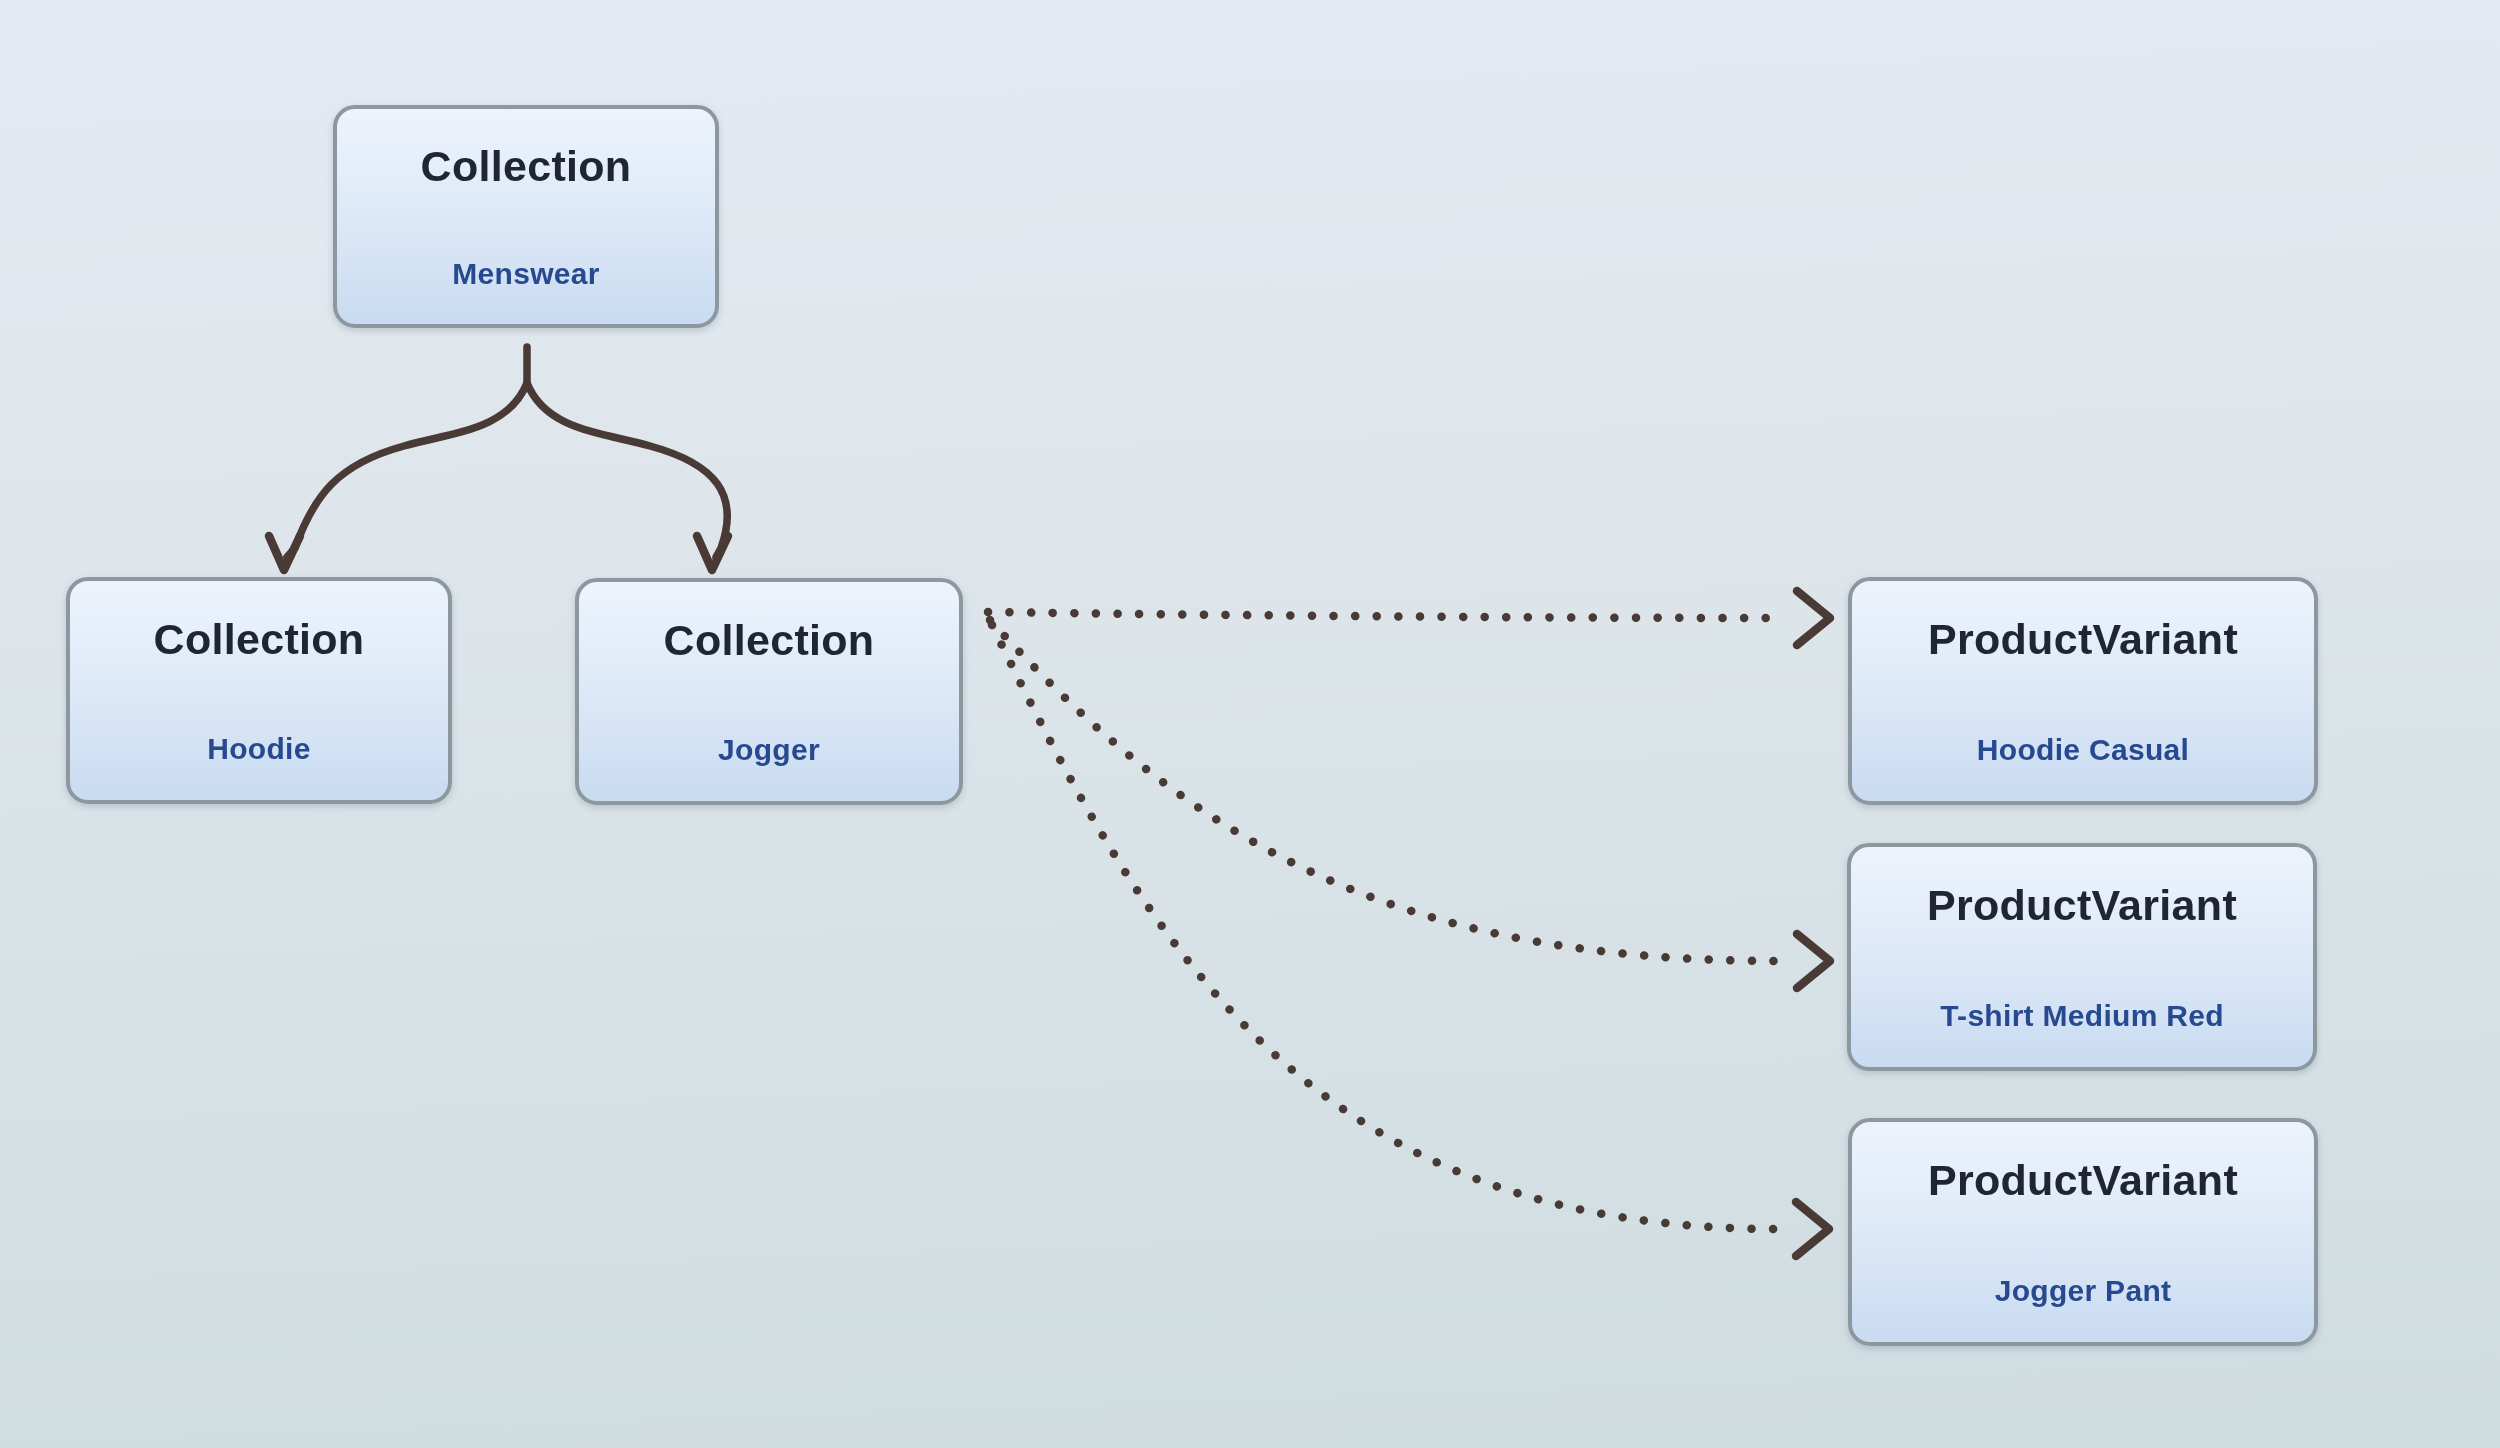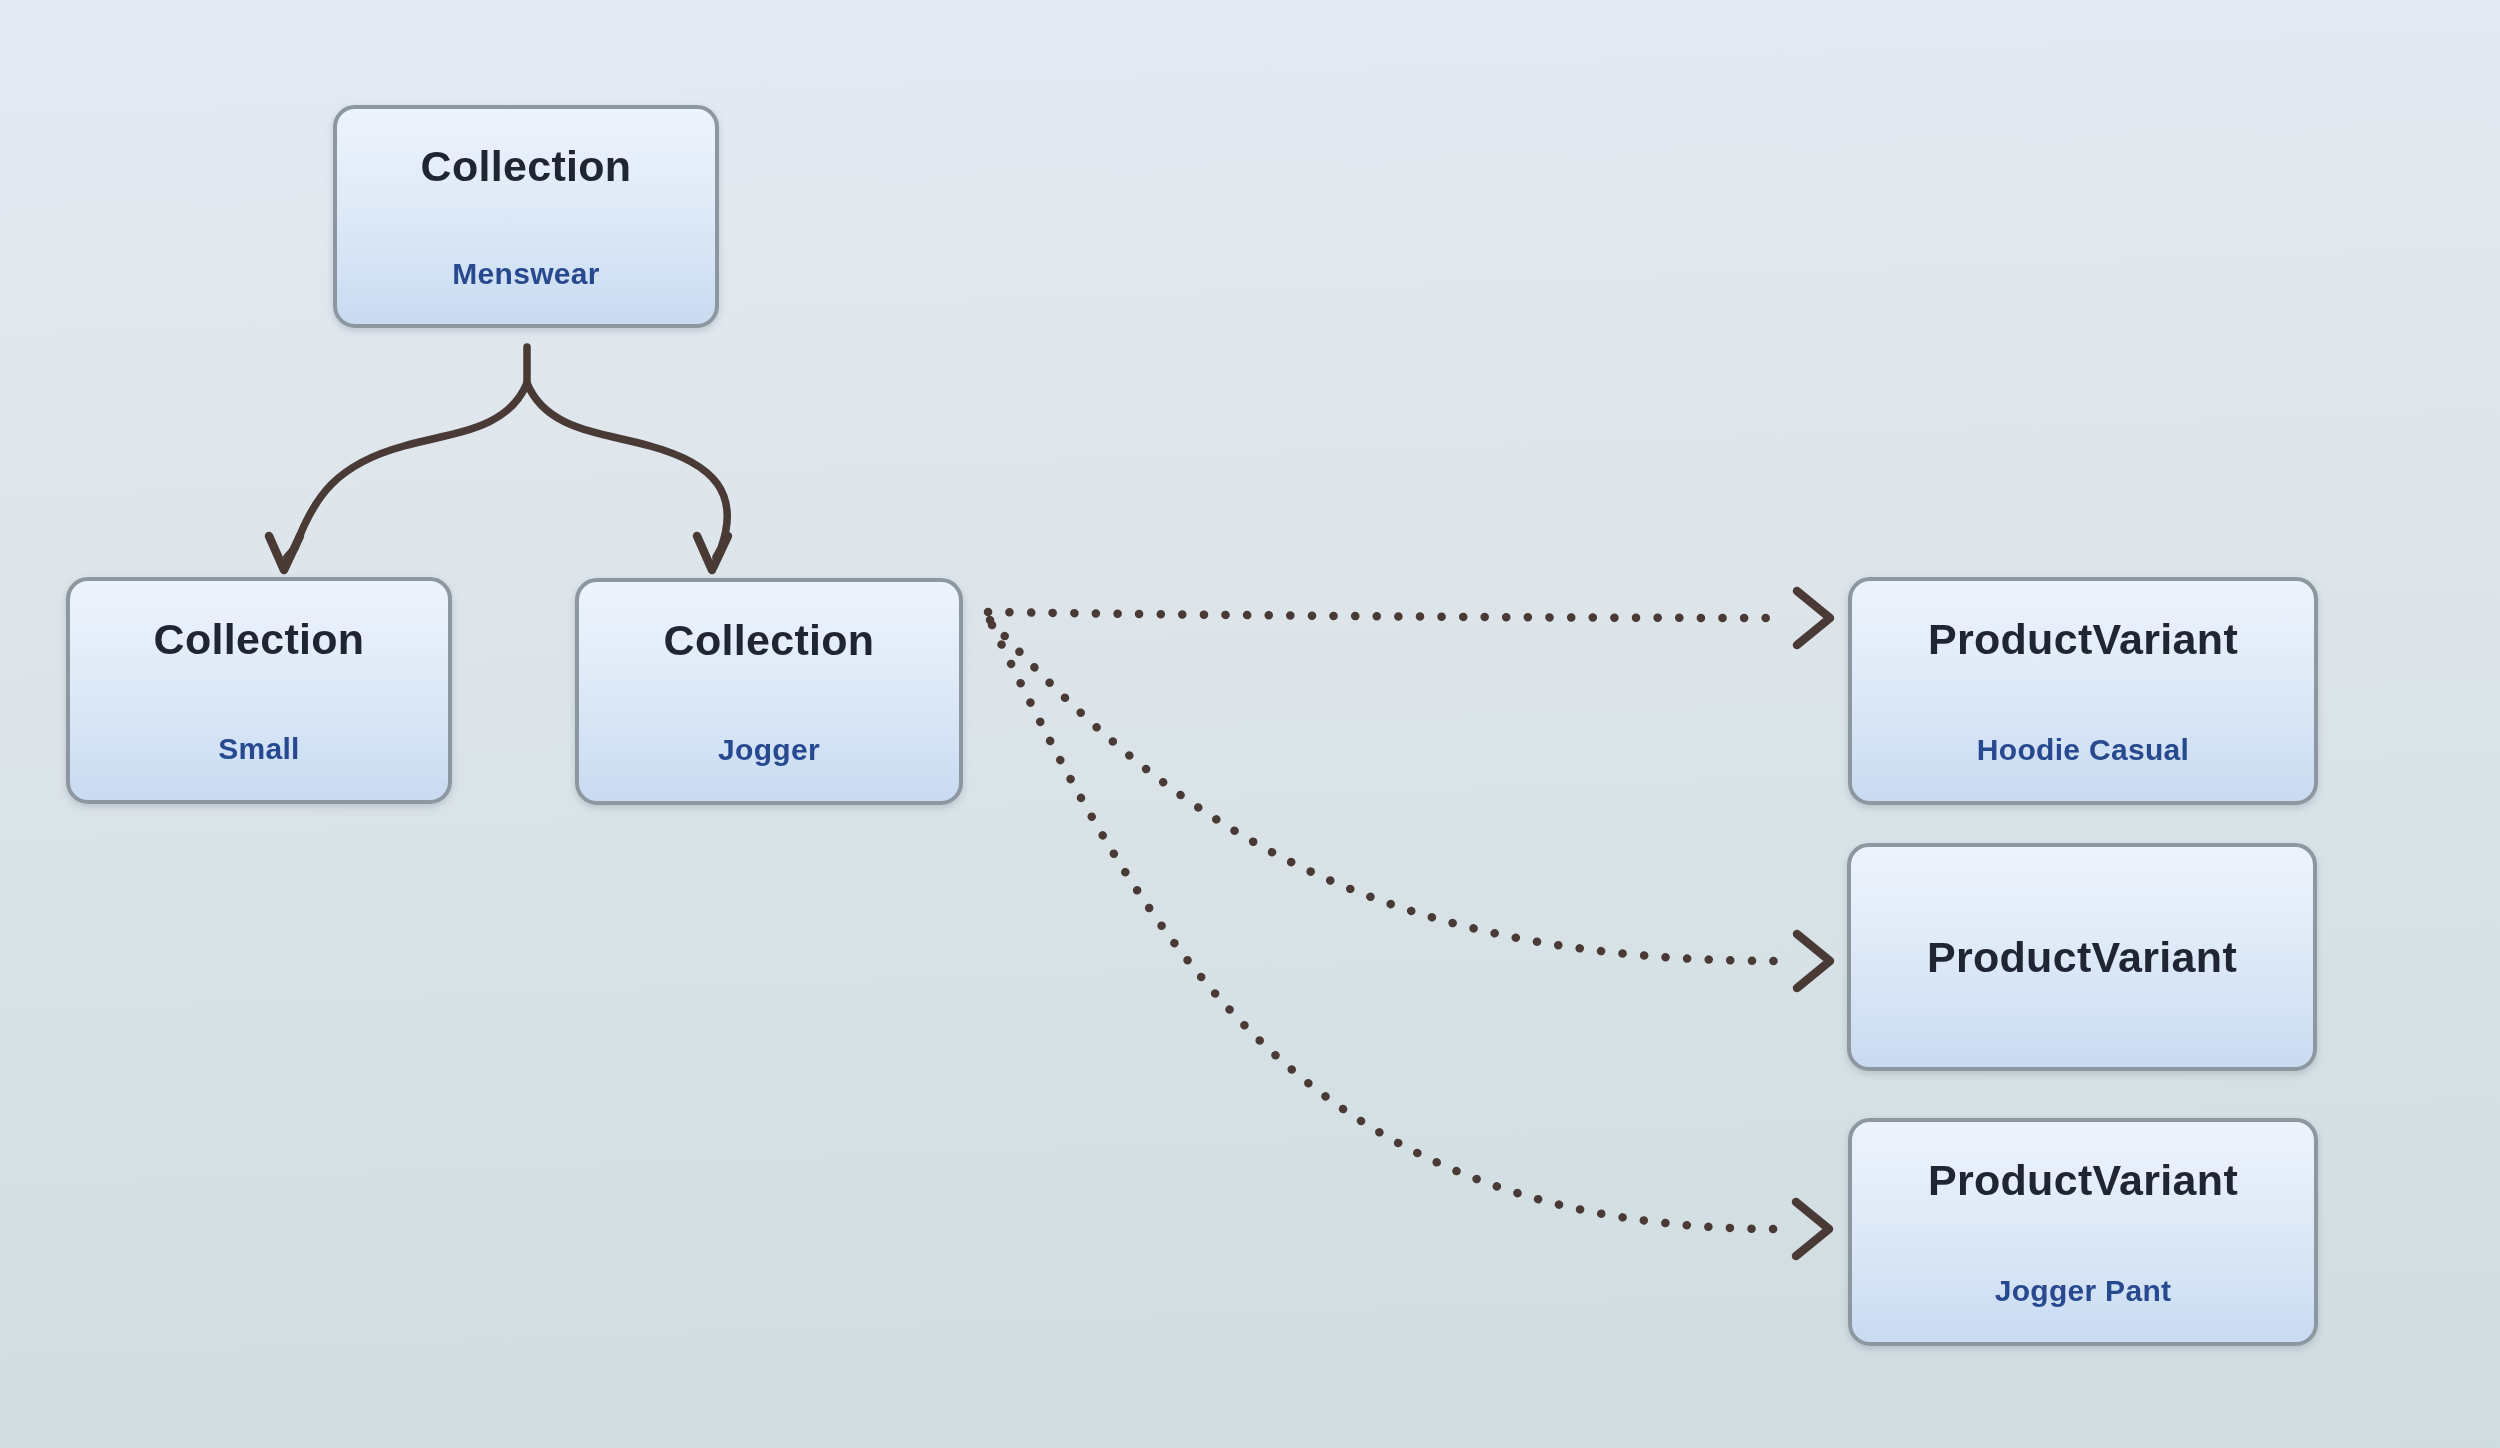--- a/index.html
+++ b/index.html
@@ -84,35 +84,36 @@
     <polyline class="arrowhead" points="1796,1202 1829,1229 1796,1256" stroke="#4a3a36"></polyline>
   </svg>
 
   <div class="node n-menswear">
     <div class="node-type">Collection</div>
     <div class="node-name">Menswear</div>
   </div>
 
   <div class="node n-formal">
     <div class="node-type">Collection</div>
-    <div class="node-name">Small</div>
+    <div class="node-name">Hoodie</div>
   </div>
 
   <div class="node n-casual">
     <div class="node-type">Collection</div>
     <div class="node-name">Jogger</div>
   </div>
 
   <div class="node n-hoodie">
     <div class="node-type">ProductVariant</div>
     <div class="node-name">Hoodie Casual</div>
   </div>
 
   <div class="node n-tshirt">
     <div class="node-type">ProductVariant</div>
+    <div class="node-name">T-shirt Medium Red</div>
   </div>
 
   <div class="node n-jogger">
     <div class="node-type">ProductVariant</div>
     <div class="node-name">Jogger Pant</div>
   </div>
 
 </div>
 
 </body></html>

